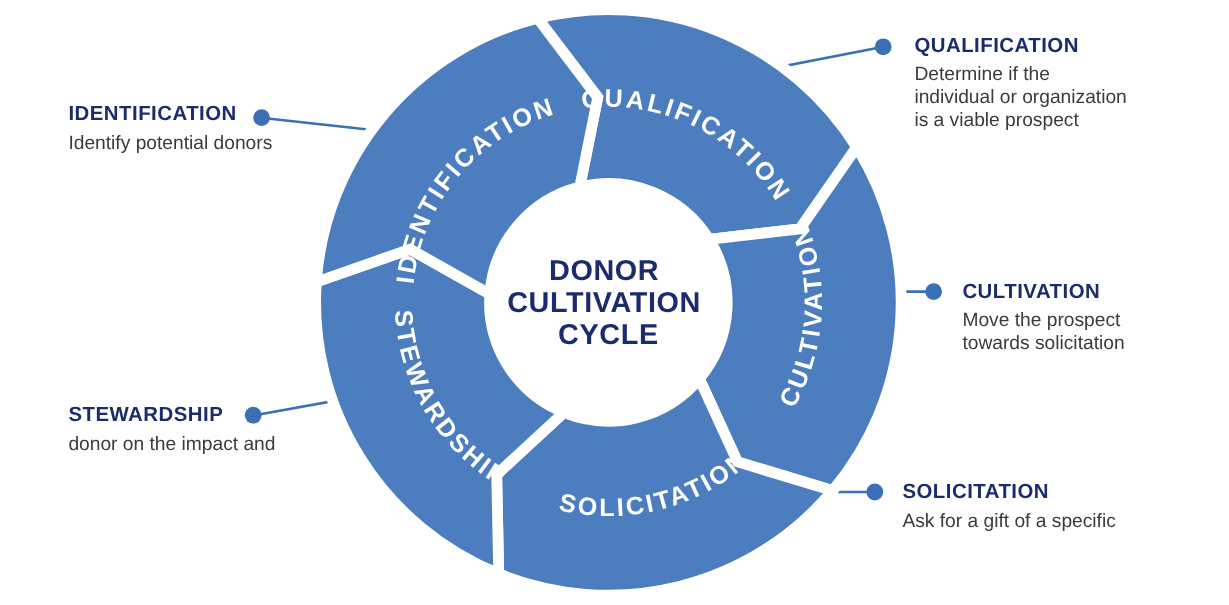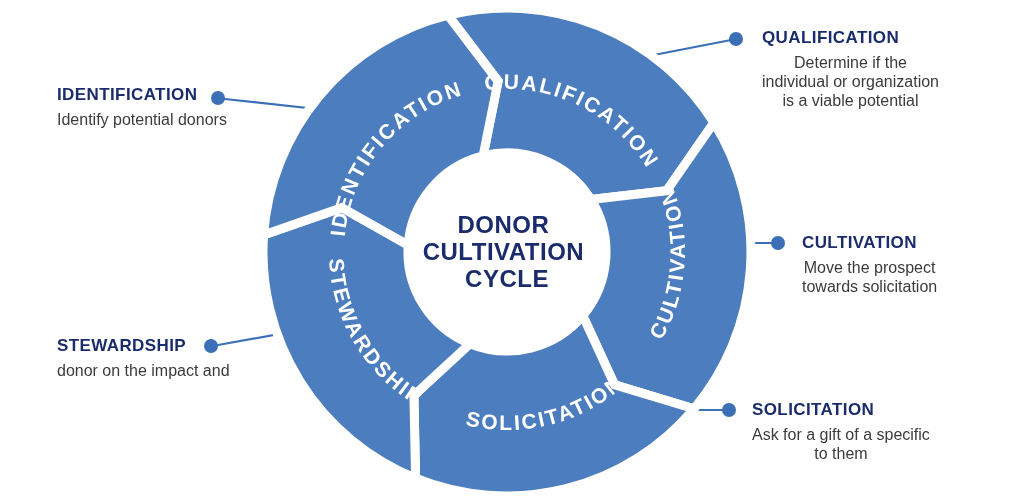--- a/index.html
+++ b/index.html
@@ -30,21 +30,20 @@
     font-size: 17px;
     font-weight: 700;
     letter-spacing: 0.4px;
     color: #1B2C6D;
     margin-bottom: 5px;
   }
   .callout-line {
     font-size: 16px;
     line-height: 19px;
     color: #3B3B3B;
-    text-align: center;
   }
 </style>
 </head>
 <body>
 
 <div class="stage">
 
   <svg width="1024" height="504" viewBox="0 0 1024 504">
 
     <g>
@@ -107,33 +106,32 @@
 
   <div class="callout" style="left:57px; top:85px;">
     <div class="callout-title">IDENTIFICATION</div>
     <div class="callout-line">Identify potential donors</div>
   </div>
 
   <div class="callout" style="left:762px; top:28px;">
     <div class="callout-title">QUALIFICATION</div>
     <div class="callout-line">Determine if the</div>
     <div class="callout-line">individual or organization</div>
-    <div class="callout-line">is a viable potential</div>
+    <div class="callout-line">is a viable prospect</div>
   </div>
 
   <div class="callout" style="left:802px; top:233px;">
     <div class="callout-title">CULTIVATION</div>
     <div class="callout-line">Move the prospect</div>
     <div class="callout-line">towards solicitation</div>
   </div>
 
   <div class="callout" style="left:752px; top:400px;">
     <div class="callout-title">SOLICITATION</div>
     <div class="callout-line">Ask for a gift of a specific</div>
-    <div class="callout-line">to them</div>
   </div>
 
   <div class="callout" style="left:57px; top:336px;">
     <div class="callout-title">STEWARDSHIP</div>
     <div class="callout-line">donor on the impact and</div>
   </div>
 
 </div>
 
 </body></html>

